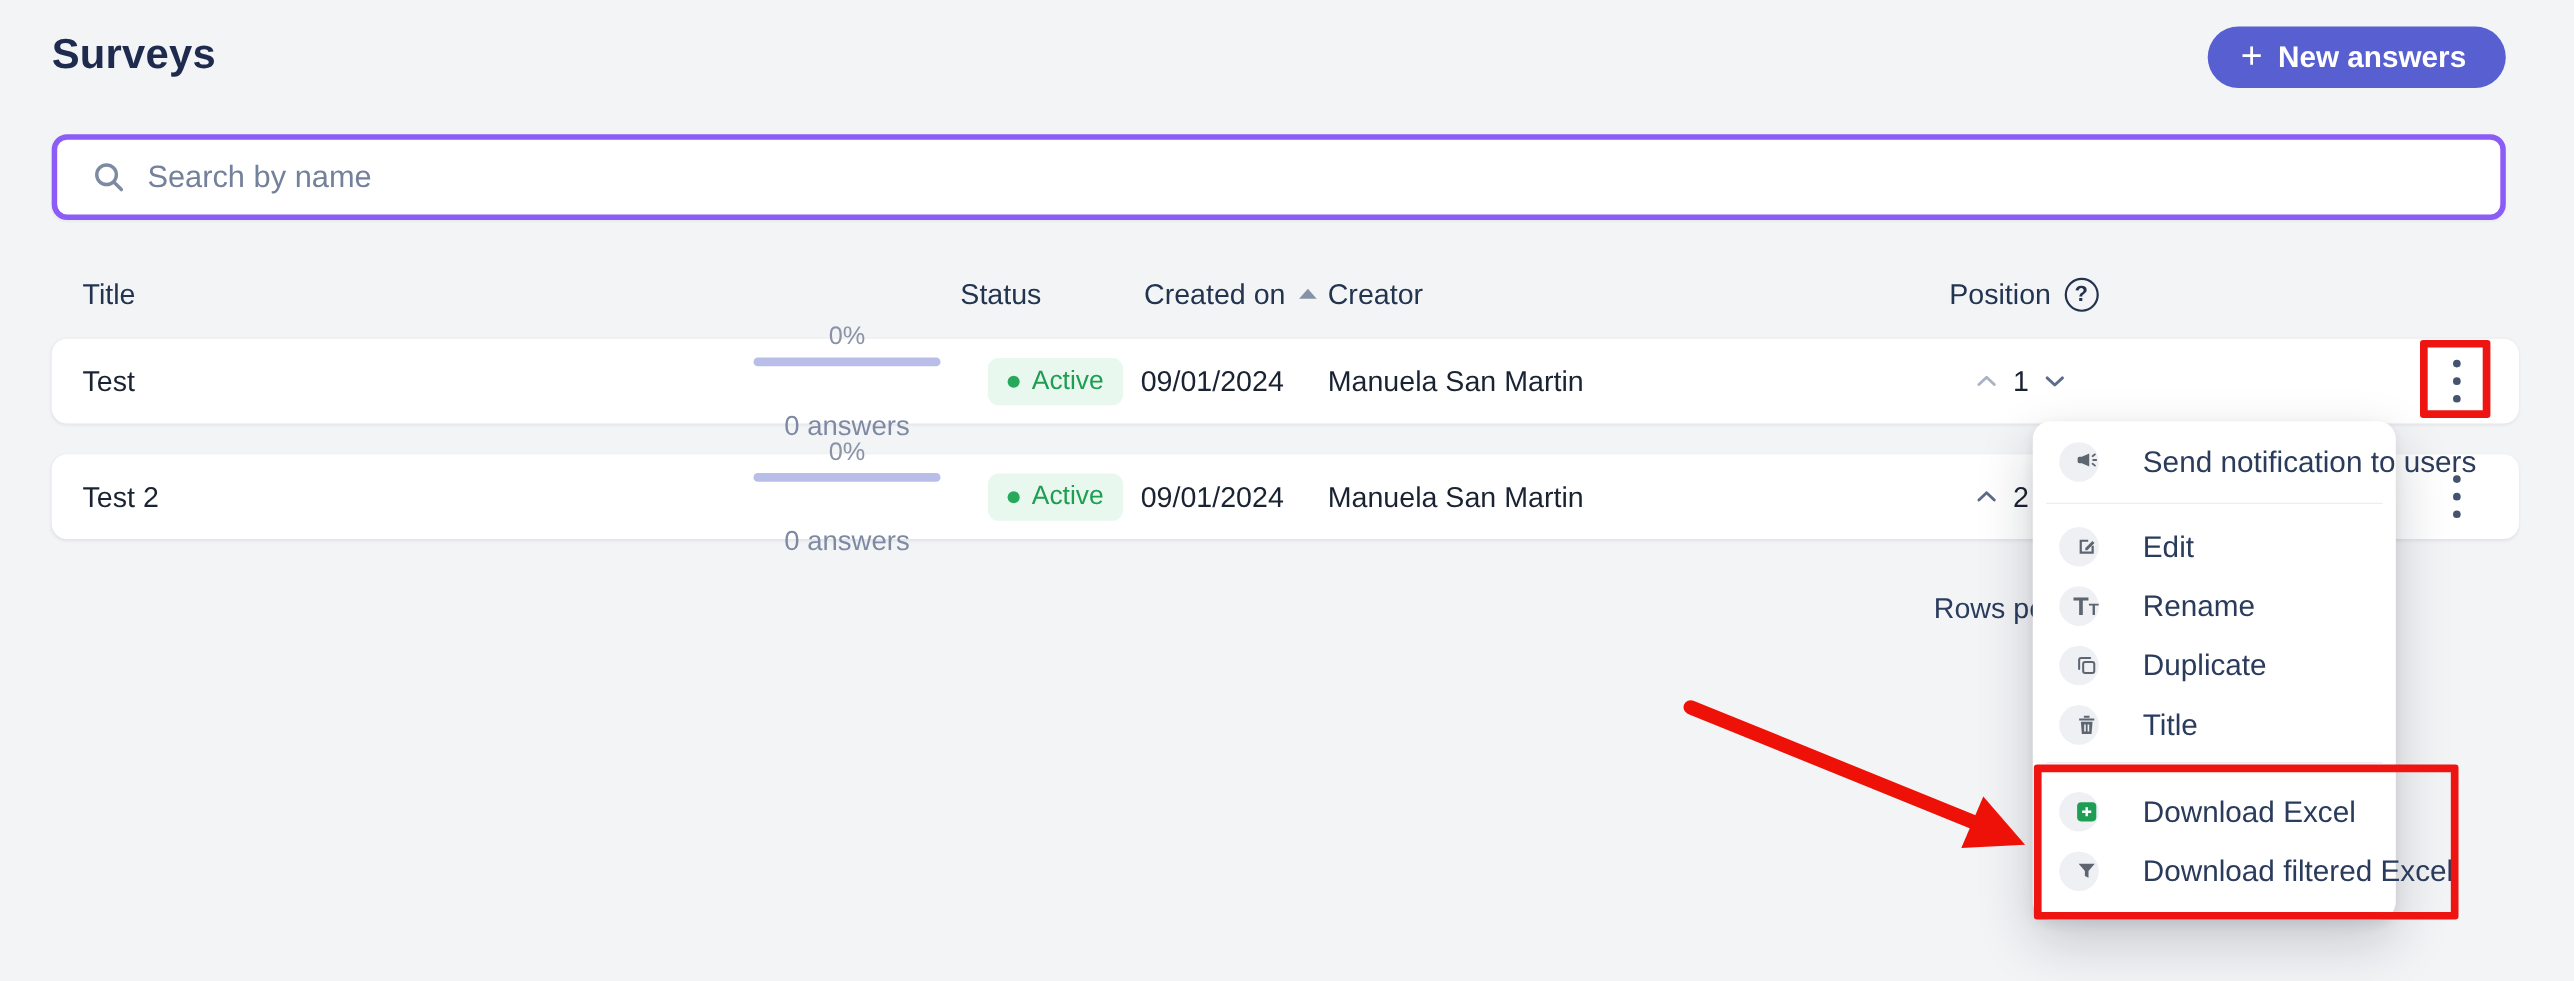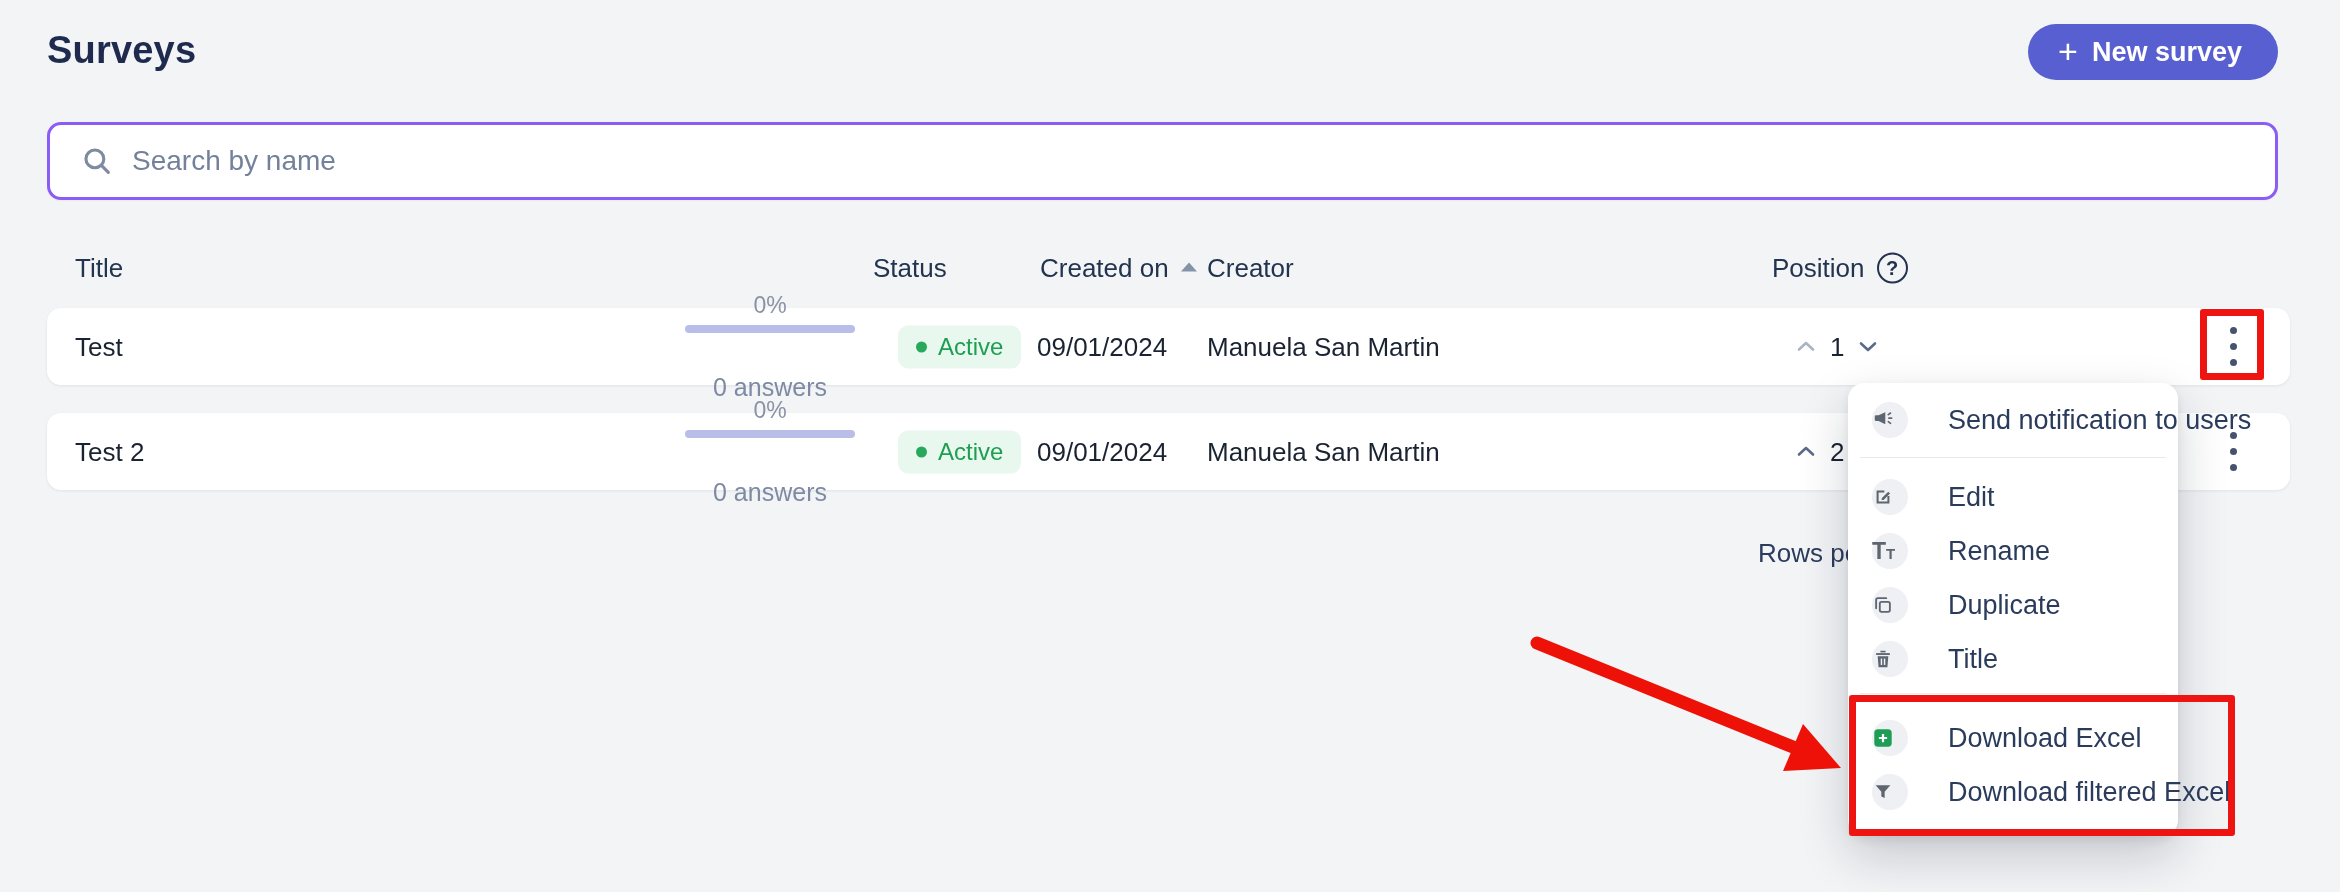--- a/index.html
+++ b/index.html
@@ -10,21 +10,21 @@
   
   .topbar { position:absolute; left:47px; right:62px; top:20px; height:60px; }
   .page-title { font-size:38px; font-weight:700; color:#1e2b4f; letter-spacing:.2px; line-height:60px; }
   .btn-primary { position:absolute; right:0; top:4px; height:56px; padding:0 36px 0 30px;
     background:#575fd1; border:none; border-radius:28px; color:#fff; font-size:27px; font-weight:600;
     font-family:"Liberation Sans",sans-serif; display:flex; align-items:center; gap:14px; cursor:pointer; }
   .btn-primary .plus { font-size:34px; font-weight:500; line-height:1; margin-top:-3px; }
 
   
   .searchbar { position:absolute; left:47px; top:122px; width:2231px; height:78px; background:#fff;
-    border:3px solid #8b5cf6; border-radius:14px; display:flex; align-items:center; padding:0 30px;
+    border:5px solid #8b5cf6; border-radius:14px; display:flex; align-items:center; padding:0 30px;
     box-shadow:0 1px 2px rgba(16,24,40,.04); }
   .searchbar svg { flex:0 0 auto; margin-right:18px; }
   .searchbar input { flex:1; border:none; outline:none; font-size:28px; color:#2a3b5c;
     font-family:"Liberation Sans",sans-serif; background:transparent; }
   .searchbar input::placeholder { color:#74819a; }
 
   
   .thead { position:absolute; left:47px; top:243px; width:2243px; height:50px; }
   .th { position:absolute; top:50%; transform:translateY(-50%); font-size:26px; font-weight:500; color:#22344f; white-space:nowrap; display:flex; align-items:center; gap:12px; }
   .sort-asc { width:0; height:0; border-left:8px solid transparent; border-right:8px solid transparent; border-bottom:9px solid #8593a9; display:inline-block; margin-top:-2px; }
@@ -56,21 +56,21 @@
   .kdot { width:7px; height:7px; border-radius:50%; background:#44546f; }
 
   
   .rows-per-page { position:absolute; left:1758px; top:538px; font-size:26px; color:#2c3c5e; z-index:1; white-space:nowrap; }
 
   
   .menu { position:absolute; left:1848px; top:383px; width:330px; background:#fff; border-radius:16px;
     box-shadow:0 20px 50px rgba(16,24,40,.20), 0 4px 10px rgba(16,24,40,.08); z-index:20; padding:10px 0 17px; }
   .menu-item { height:54px; display:flex; align-items:center; padding:0 24px; cursor:pointer; }
   .menu-item .ic { flex:0 0 36px; width:36px; height:36px; border-radius:50%; background:#eef0f3;
-    display:flex; align-items:center; justify-content:flex-start; }
+    display:flex; align-items:center; justify-content:flex-end; }
   .menu-item .lbl { margin-left:40px; font-size:27px; color:#2a3b5c; white-space:nowrap; }
   .menu-divider { height:1px; background:#e8eaee; margin:10px 12px 12px; }
   .menu-divider.second { margin:7px 12px 17px; }
   .tt { color:#5d6570; font-weight:700; font-size:23px; line-height:1; }
   .tt small { font-size:15px; font-weight:700; }
 
   
   .red-box { position:absolute; border:7px solid #ee1411; border-radius:3px; z-index:60; pointer-events:none; }
   .box-kebab { left:2200px; top:309px; width:64px; height:71px; }
   .box-downloads { left:1849px; top:695px; width:386px; height:141px; }
@@ -78,21 +78,21 @@
 </style>
 </head>
 <body>
 
 <div class="page">
 
   <div class="topbar">
     <h1 class="page-title">Surveys</h1>
     <button class="btn-primary">
       <span class="plus">+</span>
-      <span>New survey</span>
+      <span>New answers</span>
     </button>
   </div>
 
   <div class="searchbar">
     <svg width="34" height="34" viewBox="0 0 24 24">
       <circle cx="10.5" cy="10.5" r="6.3" fill="none" stroke="#7e8aa0" stroke-width="2.2"></circle>
       <line x1="15.3" y1="15.3" x2="20" y2="20" stroke="#7e8aa0" stroke-width="2.2" stroke-linecap="round"></line>
     </svg>
     <input type="text" placeholder="Search by name" style="">
   </div>

